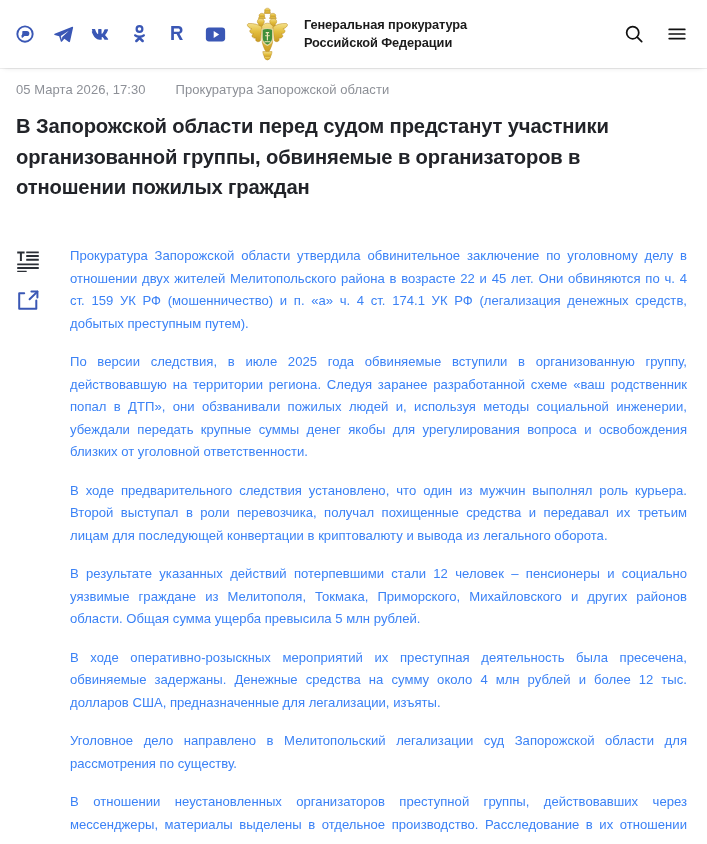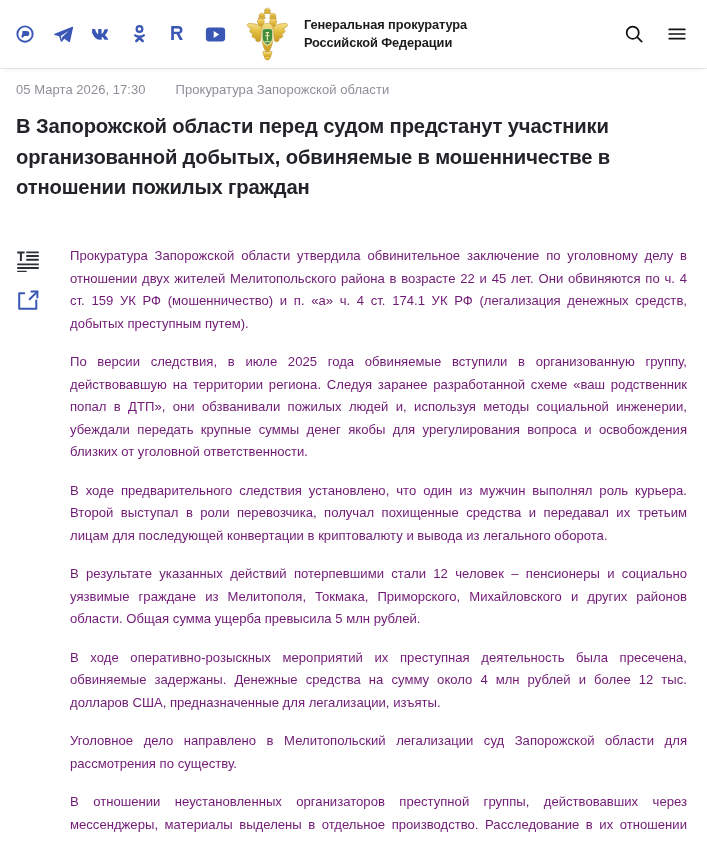--- a/index.html
+++ b/index.html
@@ -111,21 +111,21 @@
   }
   .tools .ticon.dark { color: #2b2f36; }
 
   .article {
     flex: 1 1 auto;
     padding-right: 20px;
   }
   .article p {
     font-size: 13.1px;
     line-height: 1.72;
-    color: #701a75;
+    color: #3b82f6;
     text-align: justify;
     margin-bottom: 16px;
     letter-spacing: 0.01px;
   }
   .article p:last-child { margin-bottom: 0; }
 </style>
 </head>
 <body>
 
 <div class="page">
@@ -237,21 +237,21 @@
         </svg>
       </span>
     </div>
   </div>
 
   <div class="meta">
     <span class="date">05 Марта 2026, 17:30</span>
     <span class="source">Прокуратура Запорожской области</span>
   </div>
 
-  <h1 class="headline">В Запорожской области перед судом предстанут участники организованной добытых, обвиняемые в мошенничестве в отношении пожилых граждан</h1>
+  <h1 class="headline">В Запорожской области перед судом предстанут участники организованной группы, обвиняемые в организаторов в отношении пожилых граждан</h1>
 
   <div class="body-wrap">
 
     <div class="tools">
       <span class="ticon dark">
         <svg width="24" height="22" viewBox="0 0 24 22" fill="currentColor">
           <path d="M1.2 1.4h7.4v2.1H5.9v7.6H3.9V3.5H1.2V1.4z"></path>
           <rect x="10.2" y="1.4" width="12.6" height="1.9" rx="0.3"></rect>
           <rect x="10.2" y="5.1" width="12.6" height="1.9" rx="0.3"></rect>
           <rect x="10.2" y="8.8" width="12.6" height="1.9" rx="0.3"></rect>

